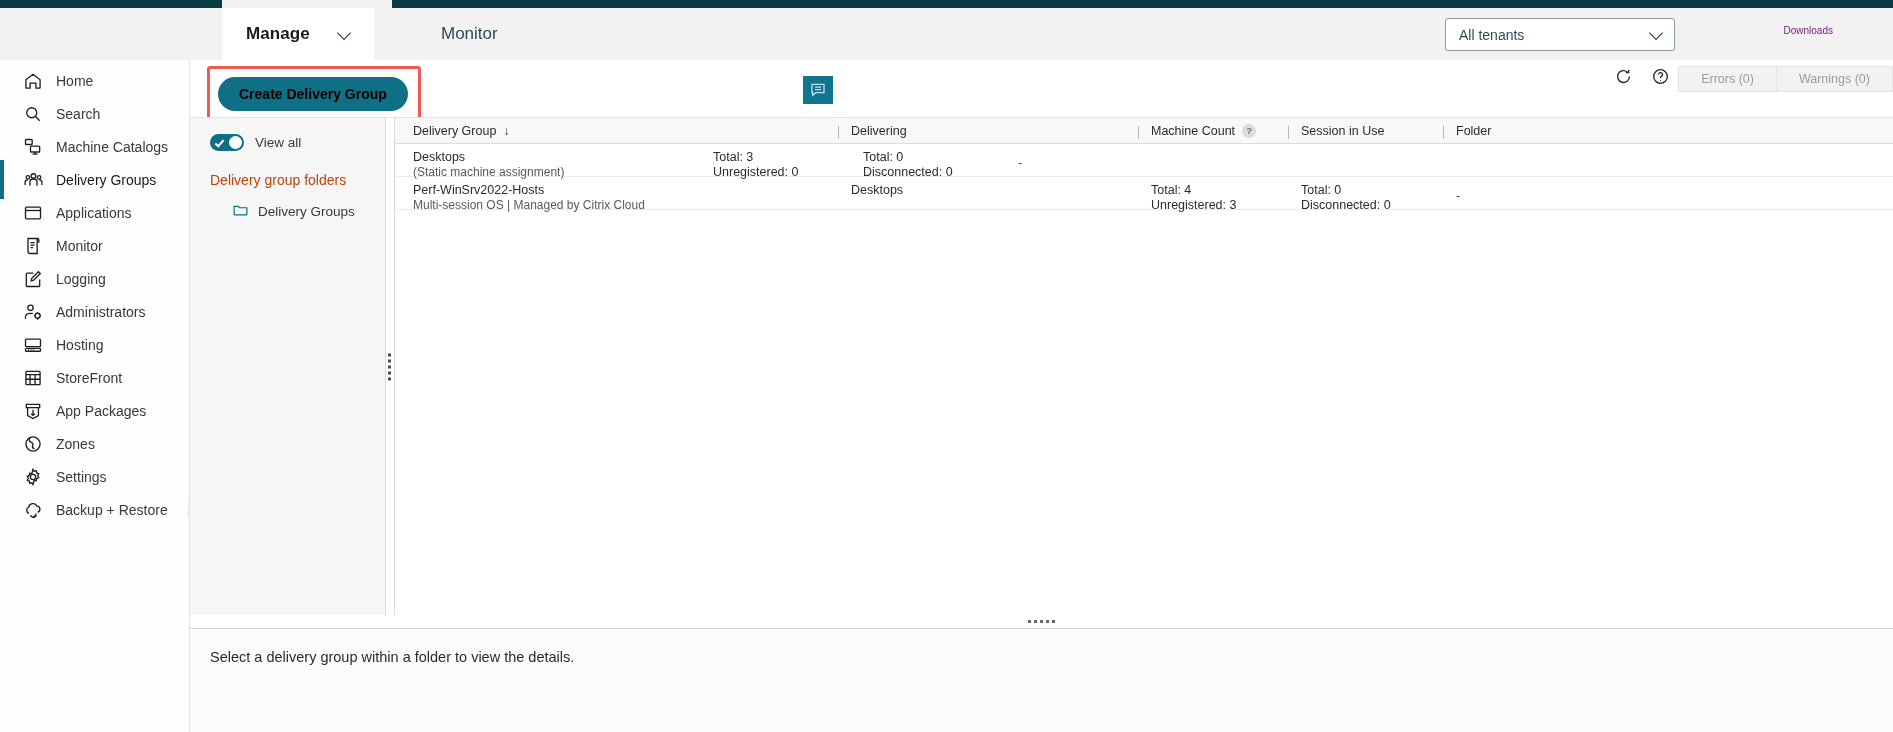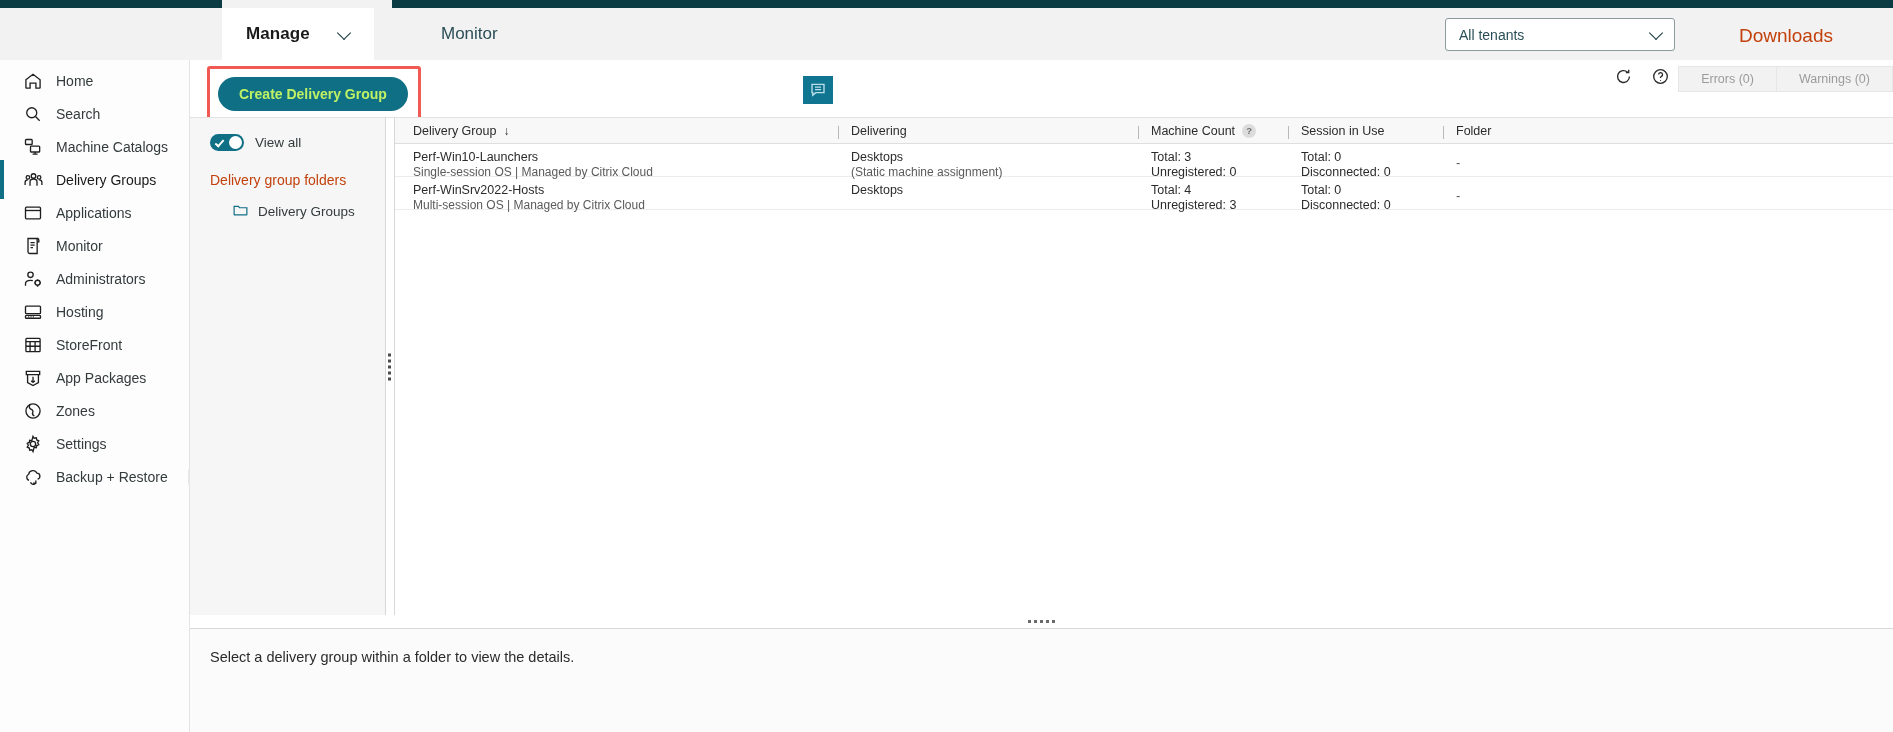--- a/index.html
+++ b/index.html
@@ -59,21 +59,21 @@
   .tenant-select span.tlabel { font-size: 14px; color: #2a4e57; }
   .chev-sm { width: 13px; height: 13px; position: relative; }
   .chev-sm::after {
     content: ""; position: absolute; left: 1px; top: 0px;
     width: 9px; height: 9px;
     border-right: 1.8px solid #16383f; border-bottom: 1.8px solid #16383f;
     transform: rotate(45deg);
   }
   .downloads {
     position: absolute; right: 60px; top: 17px;
-    font-size: 19px; color: #c2410c; cursor: pointer;
+    font-size: 10px; color: #701a75; cursor: pointer;
   }
 
   
   .sidebar {
     position: absolute; top: 60px; left: 0; width: 190px; height: 672px;
     background: #fdfdfd; border-right: 1px solid #e3e3e3;
     padding-top: 4px;
   }
   .nav-item {
     position: relative; height: 33px;
@@ -102,21 +102,21 @@
   }
   .toolbar {
     position: relative; height: 57px; background: #ffffff;
   }
   .create-btn-wrap {
     position: absolute; left: 17px; top: 6px;
     border: 3px solid #f05a52; border-radius: 3px;
     padding: 8px 10px 9px 8px;
   }
   .create-btn {
-    background: #0f6f85; color: #bef264;
+    background: #0f6f85; color: #000000;
     border: none; border-radius: 17px;
     font-family: "Liberation Sans", sans-serif;
     font-size: 14px; font-weight: bold;
     padding: 9px 21px; cursor: pointer; white-space: nowrap;
   }
   .feedback-btn {
     position: absolute; left: 613px; top: 16px;
     width: 30px; height: 28px; background: #0f7591;
     border: none; display: flex; align-items: center; justify-content: center;
     cursor: pointer;
@@ -325,20 +325,29 @@
       <span class="icon">
         <svg width="20" height="20" viewBox="0 0 24 24" fill="none" stroke="#1f1f1f" stroke-width="1.6">
           <path d="M6 3h11v18H8a2 2 0 0 1-2-2z"></path>
             <path d="M17 3a2 2 0 0 1 2 2v2h-2"></path>
           <path d="M9 8h5M9 11h5M9 14h3"></path>
         </svg>
       </span>
       <span class="nav-label">Monitor</span>
     </div>
 
+    <div class="nav-item">
+      <span class="icon">
+        <svg width="20" height="20" viewBox="0 0 24 24" fill="none" stroke="#1f1f1f" stroke-width="1.6">
+          <path d="M20 12.5V20a1 1 0 0 1-1 1H5a1 1 0 0 1-1-1V6a1 1 0 0 1 1-1h7.5"></path>
+          <path d="M18.5 3.2l2.3 2.3-8 8-3 .7.7-3z"></path>
+        </svg>
+      </span>
+      <span class="nav-label">Logging</span>
+    </div>
 
     <div class="nav-item">
       <span class="icon">
         <svg width="20" height="20" viewBox="0 0 24 24" fill="none" stroke="#1f1f1f" stroke-width="1.6">
           <circle cx="9" cy="7" r="3.2"></circle>
             <path d="M3 20v-2.2C3 15 5.7 13.6 9 13.6c1 0 2 .15 2.8.4"></path>
           <circle cx="17.5" cy="16.5" r="3"></circle>
           <path d="M17.5 12.6v1M17.5 20.4v1M21.4 16.5h-1M14.6 16.5h-1"></path>
         </svg>
       </span>
@@ -498,24 +507,20 @@
             <span class="sep"></span>
             <span>Session in Use</span>
           </div>
           <div class="th col-folder">
             <span class="sep"></span>
             <span>Folder</span>
           </div>
         </div>
 
         <div class="trow">
-          <div class="cell col-name">
-            <span>Perf-Win10-Launchers</span>
-            <span class="sub">Single-session OS | Managed by Citrix Cloud</span>
-          </div>
           <div class="cell col-deliv">
             <span>Desktops</span>
             <span class="sub">(Static machine assignment)</span>
           </div>
           <div class="cell col-mc">
             <span>Total: 3</span>
             <span class="l2">Unregistered: 0</span>
           </div>
           <div class="cell col-siu">
             <span>Total: 0</span>

